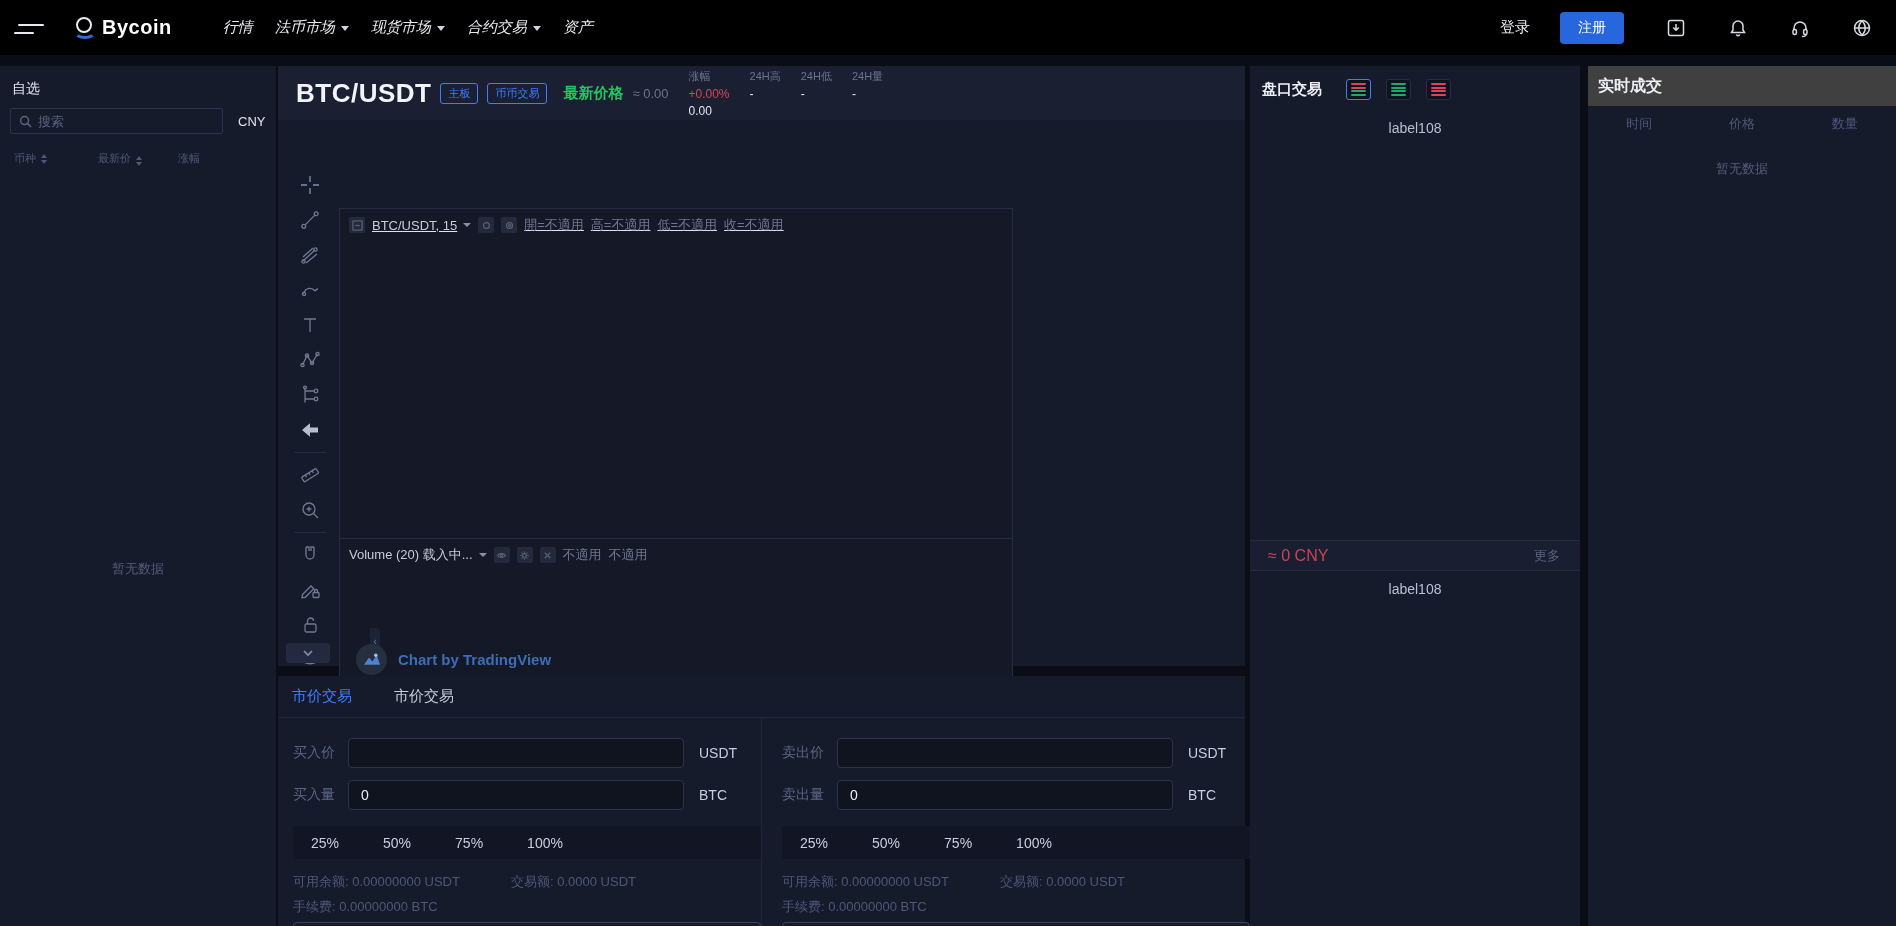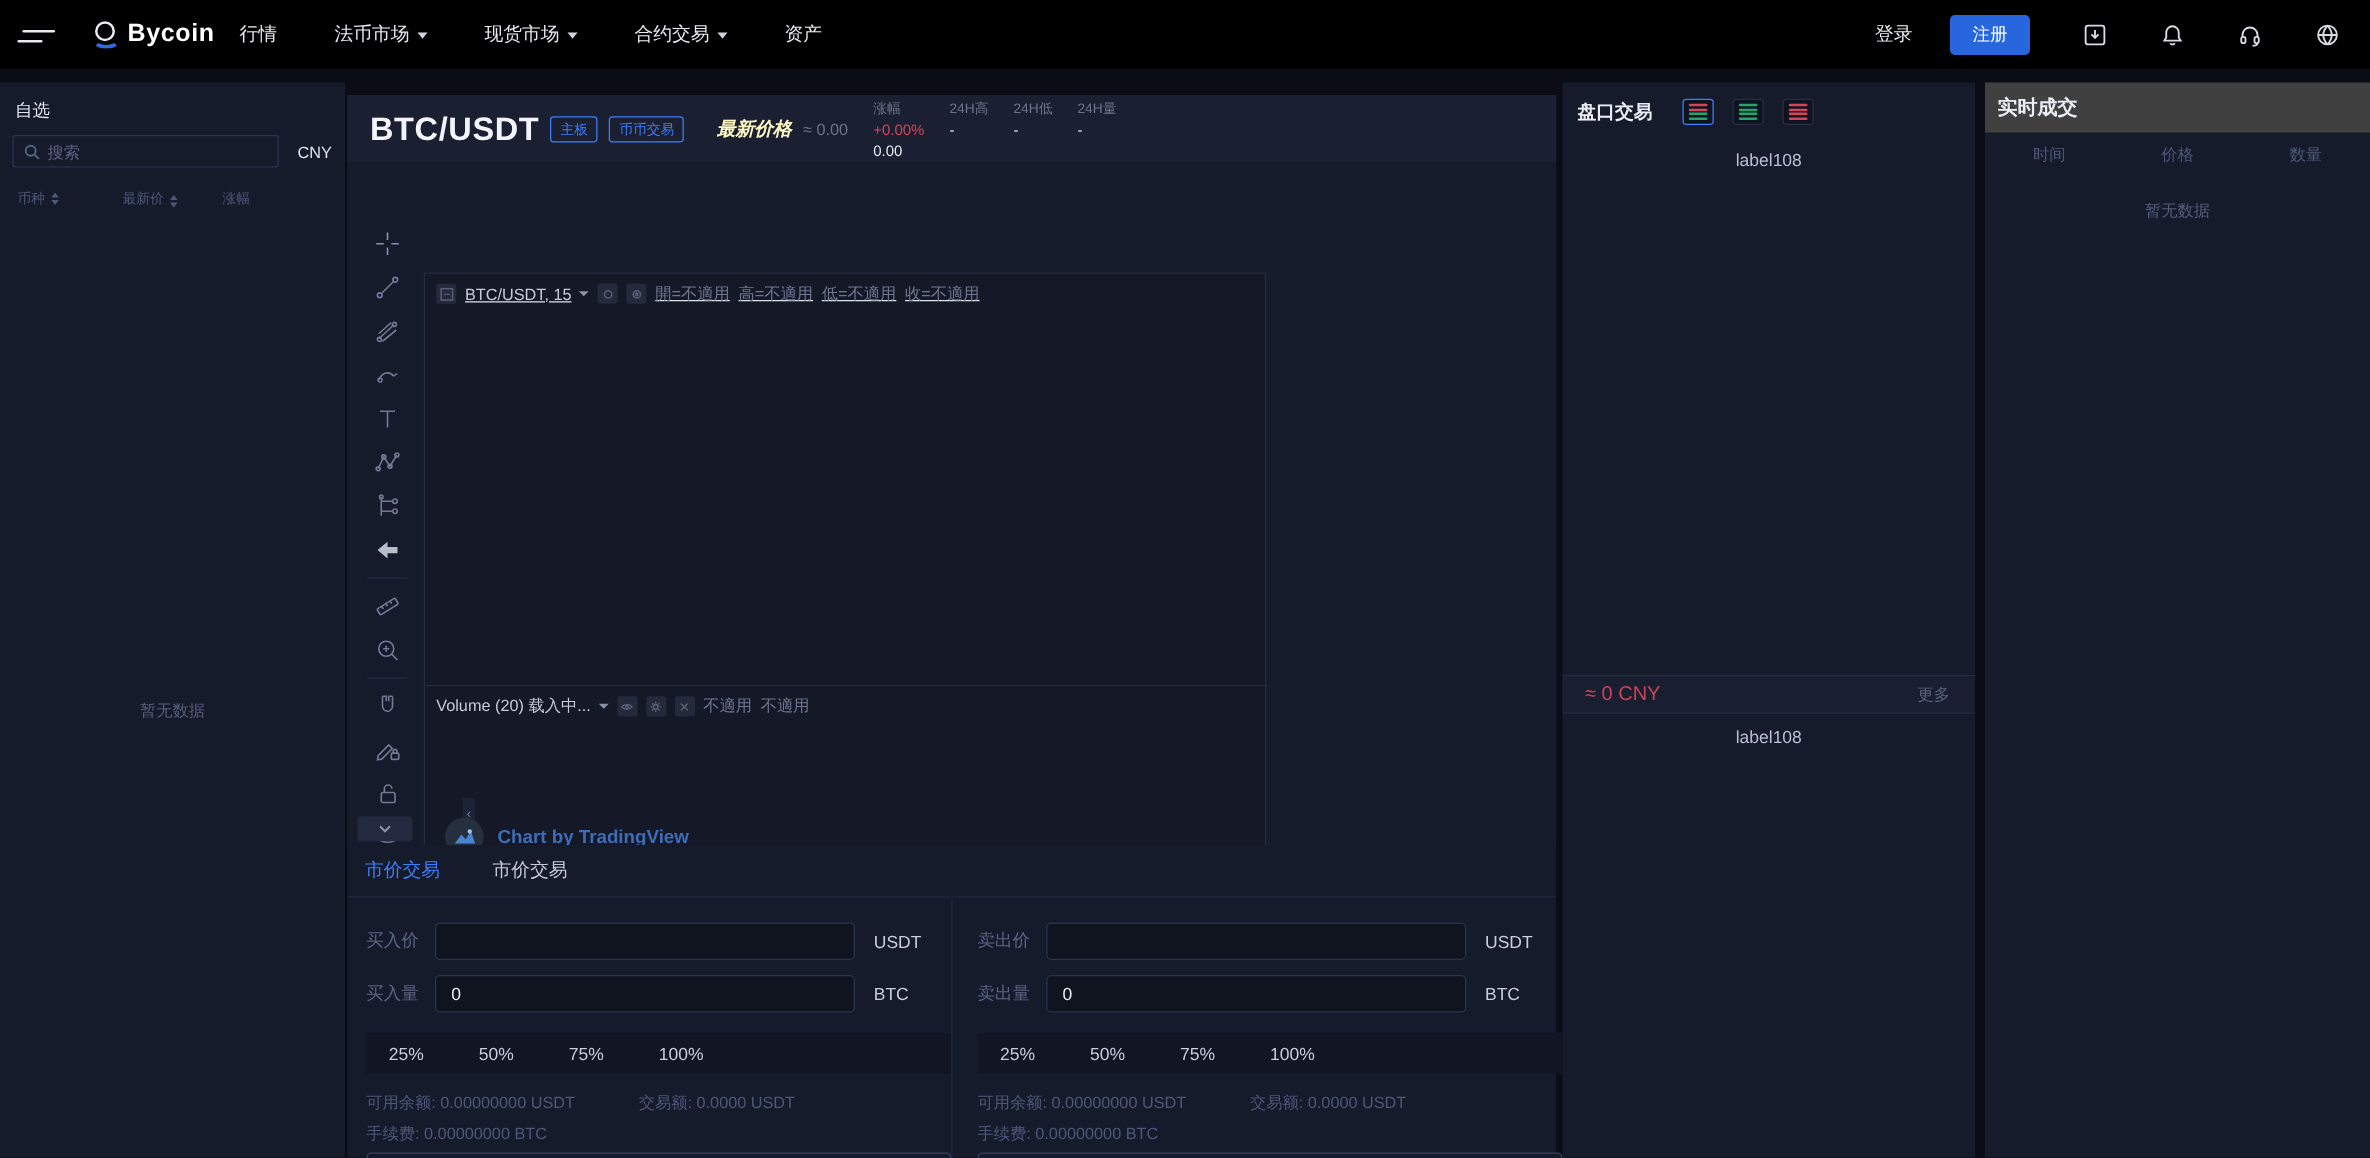--- a/index.html
+++ b/index.html
@@ -13,35 +13,35 @@
   .hamburger i { position:absolute; height:2px; background:#e8eaf0; border-radius:1px; }
   .hamburger i:nth-child(1){ left:4px; top:3px; width:26px; }
   .hamburger i:nth-child(2){ left:0; top:11px; width:20px; }
   .brand { display:flex; align-items:center; margin-left:30px; cursor:pointer; }
   .brand-ring { width:22px; height:22px; position:relative; margin-right:6px; }
   .brand-ring .ring { position:absolute; left:2px; top:0; width:16px; height:16px;
     border:2.5px solid #e8eaf0; border-radius:50%; }
   .brand-ring .arc { position:absolute; left:0; top:8px; width:22px; height:14px;
     border:3px solid transparent; border-bottom:3px solid #2e6be0; border-radius:50%; }
   .brand-name { font-size:20px; font-weight:800; letter-spacing:.5px; color:#fff; }
-  .nav-menu { display:flex; align-items:center; margin-left:20px; gap:46px; }
+  .nav-menu { display:flex; align-items:center; margin-left:51px; gap:22px;font-style:italic; }
   .nav-item { font-size:15px; color:#e8eaf0; display:flex; align-items:center; gap:6px; cursor:pointer; white-space:nowrap; }
   .caret { width:0; height:0; border-left:4.5px solid transparent; border-right:4.5px solid transparent;
     border-top:5px solid #cfd3dd; margin-top:2px; }
   .nav-right { margin-left:auto; display:flex; align-items:center; }
   .login { font-size:15px; color:#eef0f5; cursor:pointer; }
   .register { margin-left:30px; background:#2766dd; color:#fff; font-size:14px; border:none;
     border-radius:4px; padding:7px 18px; cursor:pointer; }
   .nav-ico { width:20px; height:20px; margin-left:42px; cursor:pointer; color:#d8dbe2; }
   .nav-ico svg { width:20px; height:20px; stroke:currentColor; fill:none; stroke-width:1.5; }
 
   
   .panel { position:absolute; background:#161b2c; }
   .sidebar   { left:0;    top:66px; width:276px; height:860px; }
-  .chartwrap { left:278px; top:76px; width:967px; height:600px; }
+  .chartwrap { left:278px; top:66px; width:967px; height:600px; }
   .tradewrap { left:278px; top:676px; width:967px; height:250px; }
   .orderbook { left:1250px; top:66px; width:330px; height:860px; }
   .tradesp   { left:1588px; top:66px; width:308px; height:860px; }
 
   
   .sb-title { padding:14px 12px 0; font-size:14px; color:#e3e6f0; }
   .sb-search-row { display:flex; align-items:center; margin:10px 10px 0; }
   .sb-search { flex:0 0 203px; height:26px; border:1px solid #2c3352; border-radius:2px;
     background:transparent; display:flex; align-items:center; padding:0 8px; }
   .sb-search svg { width:13px; height:13px; stroke:#5a6380; fill:none; stroke-width:1.6; }
@@ -57,21 +57,21 @@
   .sort .up { border-bottom:4px solid #4d5778; }
   .sort .dn { border-top:4px solid #4d5778; }
   .sb-empty { position:absolute; left:0; top:494px; width:100%; text-align:center;
     font-size:13px; color:#555d7a; }
 
   
   .ch-head { height:54px; background:#1a2032; display:flex; align-items:center; padding-left:18px; }
   .pair { font-size:26px; font-weight:bold; color:#f2f4fa; letter-spacing:.5px; }
   .badge { margin-left:9px; font-size:11px; color:#3d7eff; border:1px solid #3d7eff;
     border-radius:3px; padding:2px 7px; white-space:nowrap; }
-  .lp-label { margin-left:26px; font-size:15px; font-weight:bold; color:#fef9c3; white-space:nowrap;font-style:italic; }
+  .lp-label { margin-left:16px; font-size:15px; font-weight:bold; color:#22c55e; white-space:nowrap; }
   .lp-value { margin-left:9px; font-size:13px; color:#6b7489; }
   .stat { margin-left:20px; align-self:flex-start; margin-top:3px; display:flex; flex-direction:column;
     gap:3px; font-size:11px; color:#6b7489; white-space:nowrap; }
   .stat .pct { color:#d6455a; font-size:12px; }
   .stat .val { color:#e3e6f0; font-size:12px; }
   .expand-btn { position:absolute; left:925px; top:54px; width:22px; height:22px; cursor:pointer; color:#6a7390; }
   .expand-btn svg { width:20px; height:20px; stroke:currentColor; stroke-width:1.4; fill:none; }
 
   
   .tv { position:absolute; left:0; top:54px; right:0; bottom:0; background:#161b2c; }

